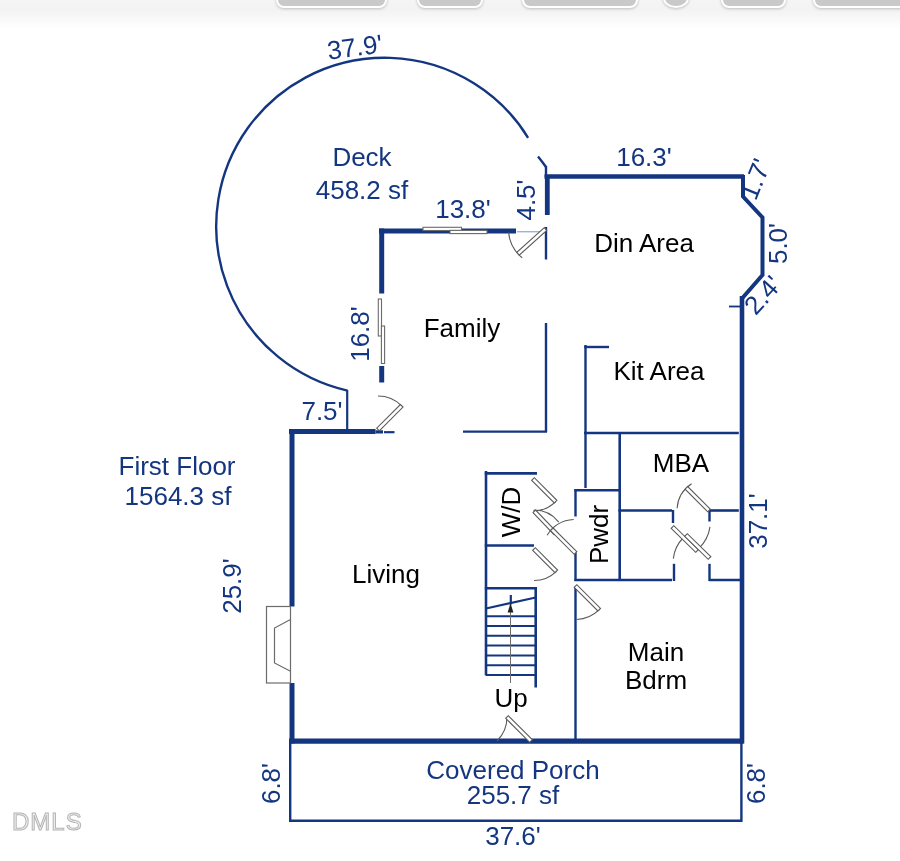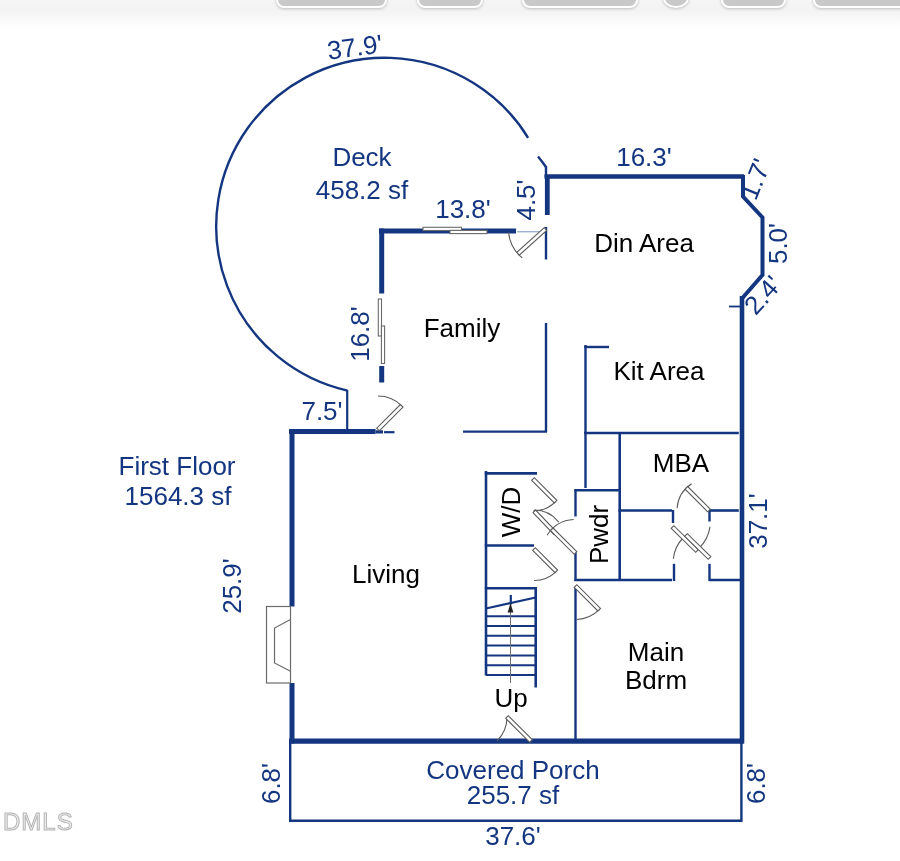--- a/index.html
+++ b/index.html
@@ -2,21 +2,21 @@
 <html><head><meta charset="utf-8">
 <style>
 html,body{margin:0;padding:0;width:900px;height:861px;background:#ffffff;overflow:hidden}
 body{font-family:"Liberation Sans",sans-serif;position:relative}
 .topband{position:absolute;left:0;top:0;width:900px;height:30px;
  background:linear-gradient(180deg,#f5f5f5 0%,#f3f3f3 35%,#fcfcfc 80%,#ffffff 100%)}
 .tb{position:absolute;top:-10px;height:14px;background:#c9c9c9;border:2px solid #ffffff;
  border-radius:8px;box-shadow:0 1px 3px rgba(0,0,0,0.22)}
 .knob{position:absolute;top:-12px;left:663px;width:22px;height:16px;background:#c9c9c9;
  border:2px solid #ffffff;border-radius:50%;box-shadow:0 1px 3px rgba(0,0,0,0.22)}
-.dmls{position:absolute;left:3px;top:808px;color:rgba(190,190,190,0.25);font-size:24px;letter-spacing:1px;-webkit-text-stroke:1px #b5b5b5}
+.dmls{position:absolute;left:12px;top:808px;color:rgba(190,190,190,0.25);font-size:24px;letter-spacing:1px;-webkit-text-stroke:1px #b5b5b5}
 svg{position:absolute;left:0;top:0}
 </style></head>
 <body>
 <div class="topband">
     <div class="tb" style="left:276px;width:107px"></div>
     <div class="tb" style="left:417px;width:62px"></div>
     <div class="tb" style="left:522px;width:112px"></div>
     <div class="tb" style="left:721px;width:61px"></div>
     <div class="tb" style="left:813px;width:92px"></div>
     <div class="knob"></div>

